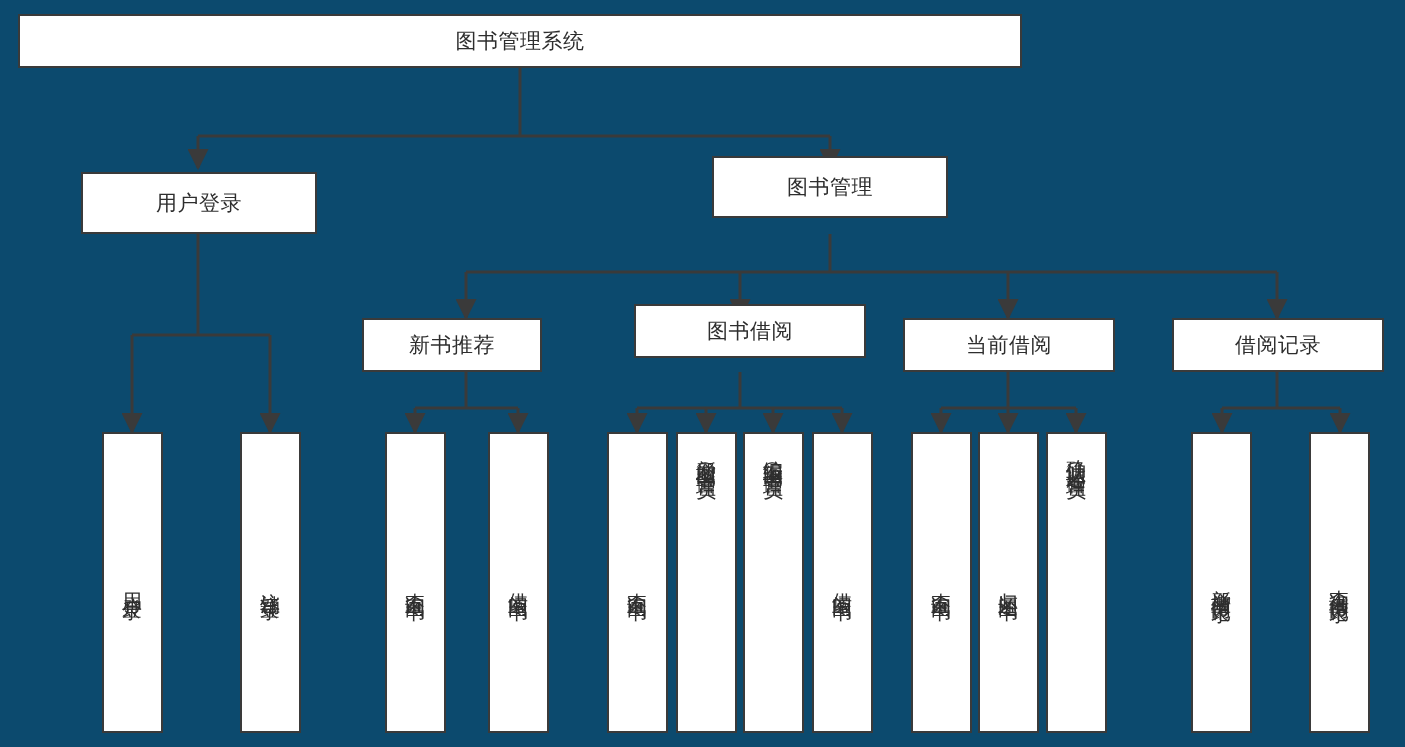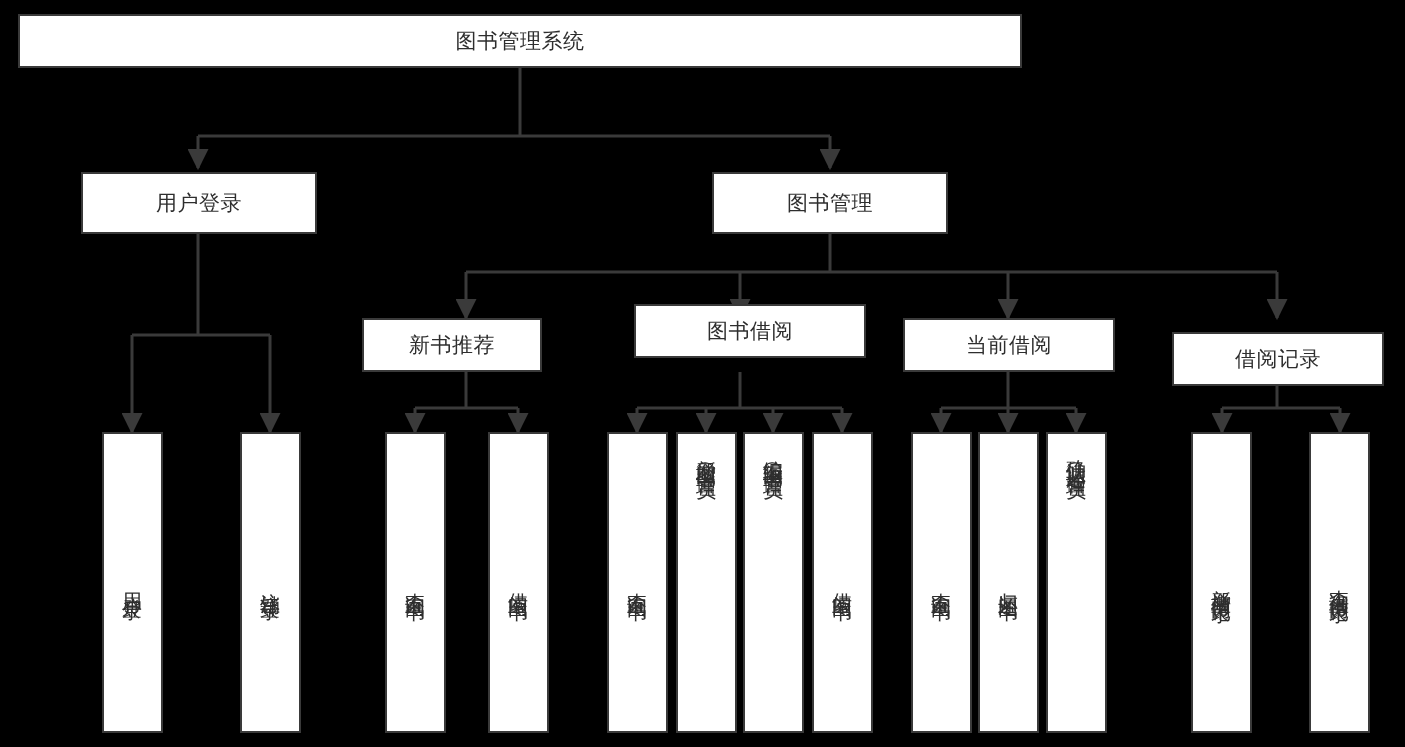--- a/index.html
+++ b/index.html
@@ -8,21 +8,21 @@
     padding: 0;
     background: #ffffff;
   }
   body {
     font-family: "DejaVu Sans", "Liberation Sans", sans-serif;
   }
   #canvas {
     position: relative;
     width: 1405px;
     height: 747px;
-    background: #000000;
+    background: #0c4a6e;
     overflow: hidden;
   }
   #edges {
     position: absolute;
     left: 0;
     top: 0;
     width: 1405px;
     height: 747px;
     pointer-events: none;
   }
@@ -133,37 +133,37 @@
   </svg>
 
   <div class="node horiz" style="left:18px; top:14px; width:1004px; height:54px;">
     <span class="label">图书管理系统</span>
   </div>
 
   <div class="node horiz" style="left:81px; top:172px; width:236px; height:62px;">
     <span class="label">用户登录</span>
   </div>
 
-  <div class="node horiz" style="left:712px; top:172px; width:236px; height:62px;">
+  <div class="node horiz" style="left:712px; top:156px; width:236px; height:62px;">
     <span class="label">图书管理</span>
   </div>
 
   <div class="node horiz" style="left:362px; top:318px; width:180px; height:54px;">
     <span class="label">新书推荐</span>
   </div>
 
   <div class="node horiz" style="left:634px; top:304px; width:232px; height:54px;">
     <span class="label">图书借阅</span>
   </div>
 
   <div class="node horiz" style="left:903px; top:318px; width:212px; height:54px;">
     <span class="label">当前借阅</span>
   </div>
 
-  <div class="node horiz" style="left:1172px; top:318px; width:212px; height:54px;margin-top:14px;">
+  <div class="node horiz" style="left:1172px; top:318px; width:212px; height:54px;">
     <span class="label">借阅记录</span>
   </div>
 
   <div class="node vert centered" style="left:102px; top:432px; width:61px; height:301px;">
     <span class="label">用户登录</span>
   </div>
 
   <div class="node vert centered" style="left:240px; top:432px; width:61px; height:301px;">
     <span class="label">注销登录</span>
   </div>

